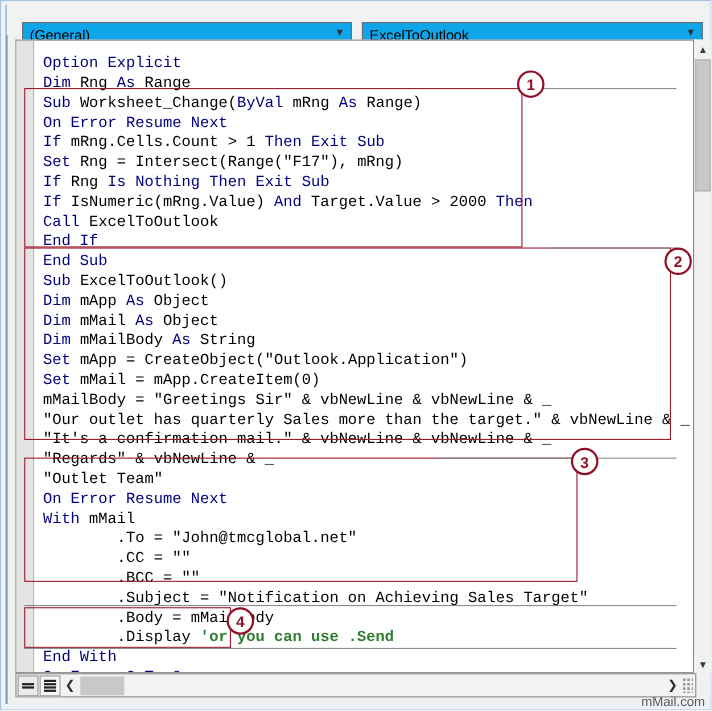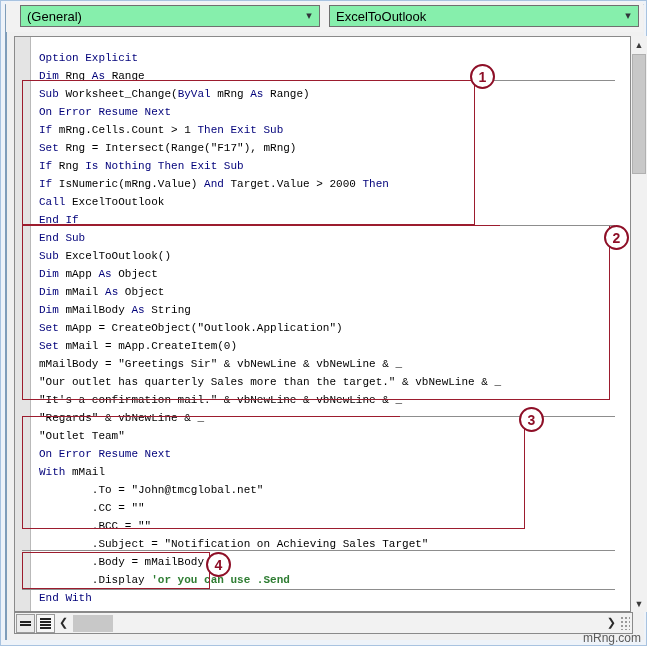--- a/index.html
+++ b/index.html
@@ -40,24 +40,24 @@
 
   
   .dropdown-bar {
     position: absolute;
     left: 6px; top: 2px;
     width: 637px; height: 30px;
     background: #f2f2f2;
   }
   .combo {
     position: absolute;
-    top: 3px;
+    top: 18px;
     height: 22px;
     box-sizing: border-box;
-    background: #86efac;
+    background: #0ea5e9;
     border: 1px solid #6f6f6f;
     display: flex;
     align-items: center;
   }
   .combo.left  { left: 14px;  width: 300px; }
   .combo.right { left: 323px; width: 310px; }
   .combo-text {
     flex: 1;
     padding-left: 6px;
     font-size: 13px;
@@ -92,21 +92,21 @@
     width: 16px; height: 100%;
     background: #e4e4e4;
     border-right: 1px solid #b9b9b9;
     box-sizing: border-box;
   }
   .code-text {
     position: absolute;
     left: 24px; top: 12px;
     width: 580px;
     font-family: "Liberation Mono", "DejaVu Sans Mono", monospace;
-    font-size: 11px;
+    font-size: 14px;
     line-height: 18px;
     white-space: pre;
     color: #1a1a1a;
   }
   .code-line { height: 18px; white-space: pre; }
   .kw  { color: #00007a; }     
   .id  { color: #000000; }     
   .cm  { color: #2e7d32; font-weight: bold; }     
 
   
@@ -295,14 +295,14 @@
     <div class="abox" style="left:22px; top:552px; width:188px; height:37px;"></div>
 
     <div class="aline gray" style="left:22px; top:550px; width:593px; height:1.2px;"></div>
     <div class="aline gray" style="left:22px; top:589px; width:593px; height:1.2px;"></div>
   <div class="circle" style="left: 470px; top: 64px;">1</div>
       <div class="circle" style="left: 604px; top: 225px;">2</div>
       <div class="circle" style="left: 519px; top: 407px;">3</div>
       <div class="circle" style="left: 206px; top: 552px;">4</div>
     </div>
 
-  <div class="watermark">mRng.com</div>
+  <div class="watermark">mMail.com</div>
 </div>
 
 </body></html>

